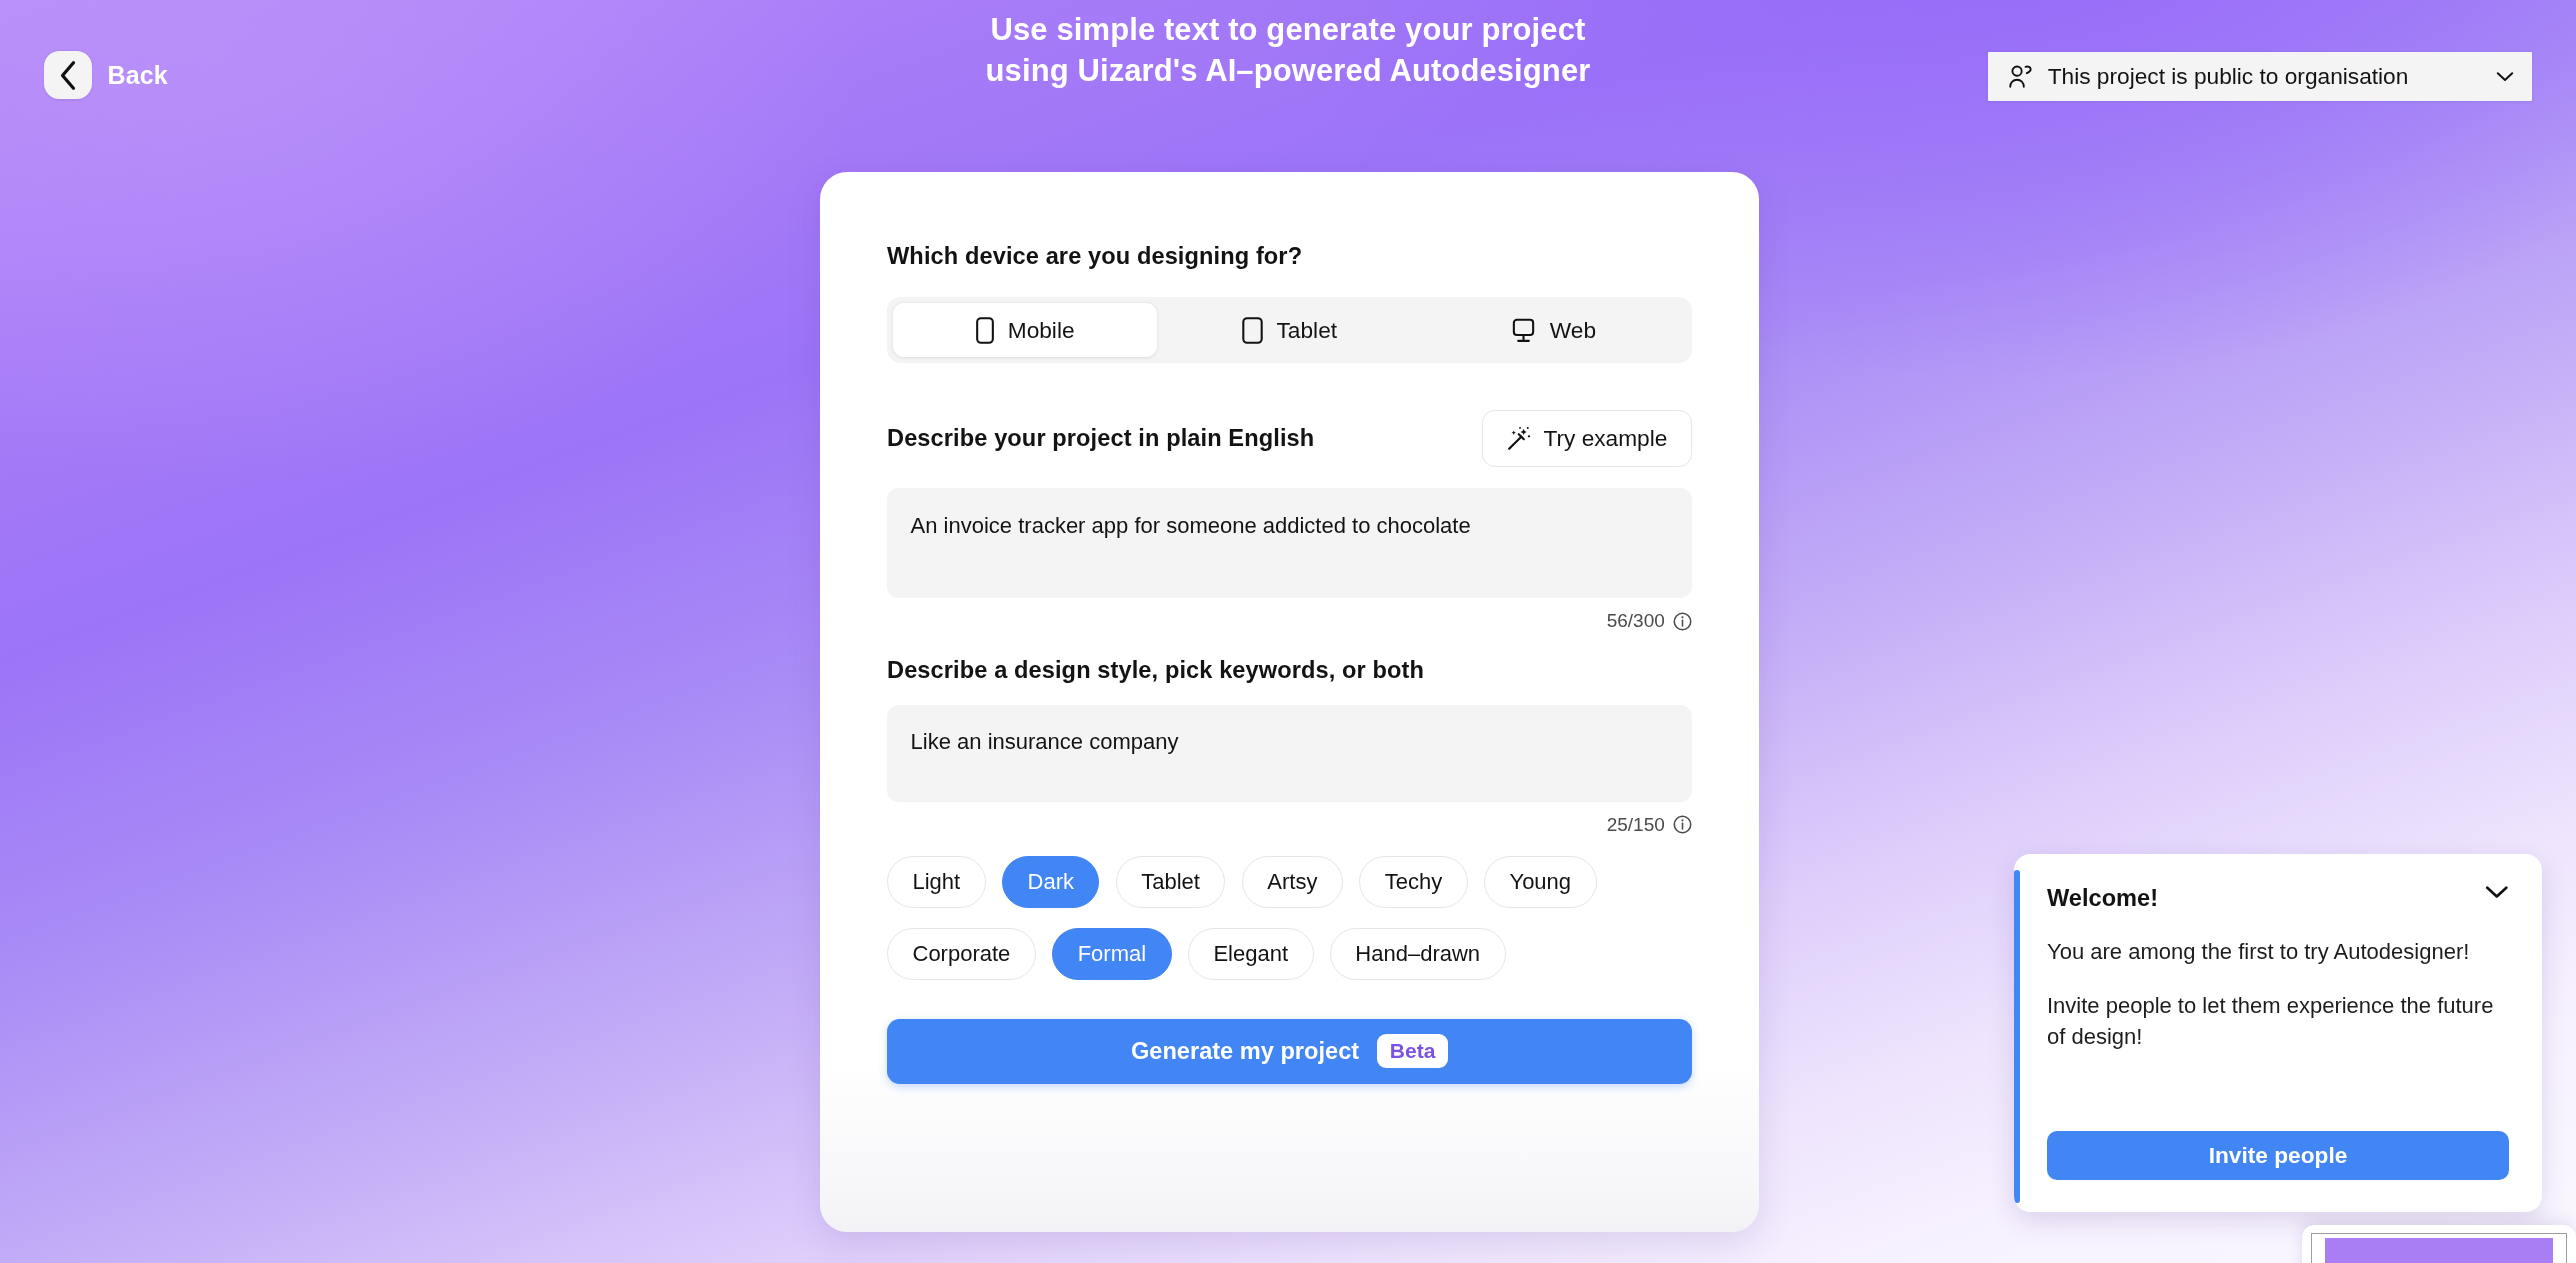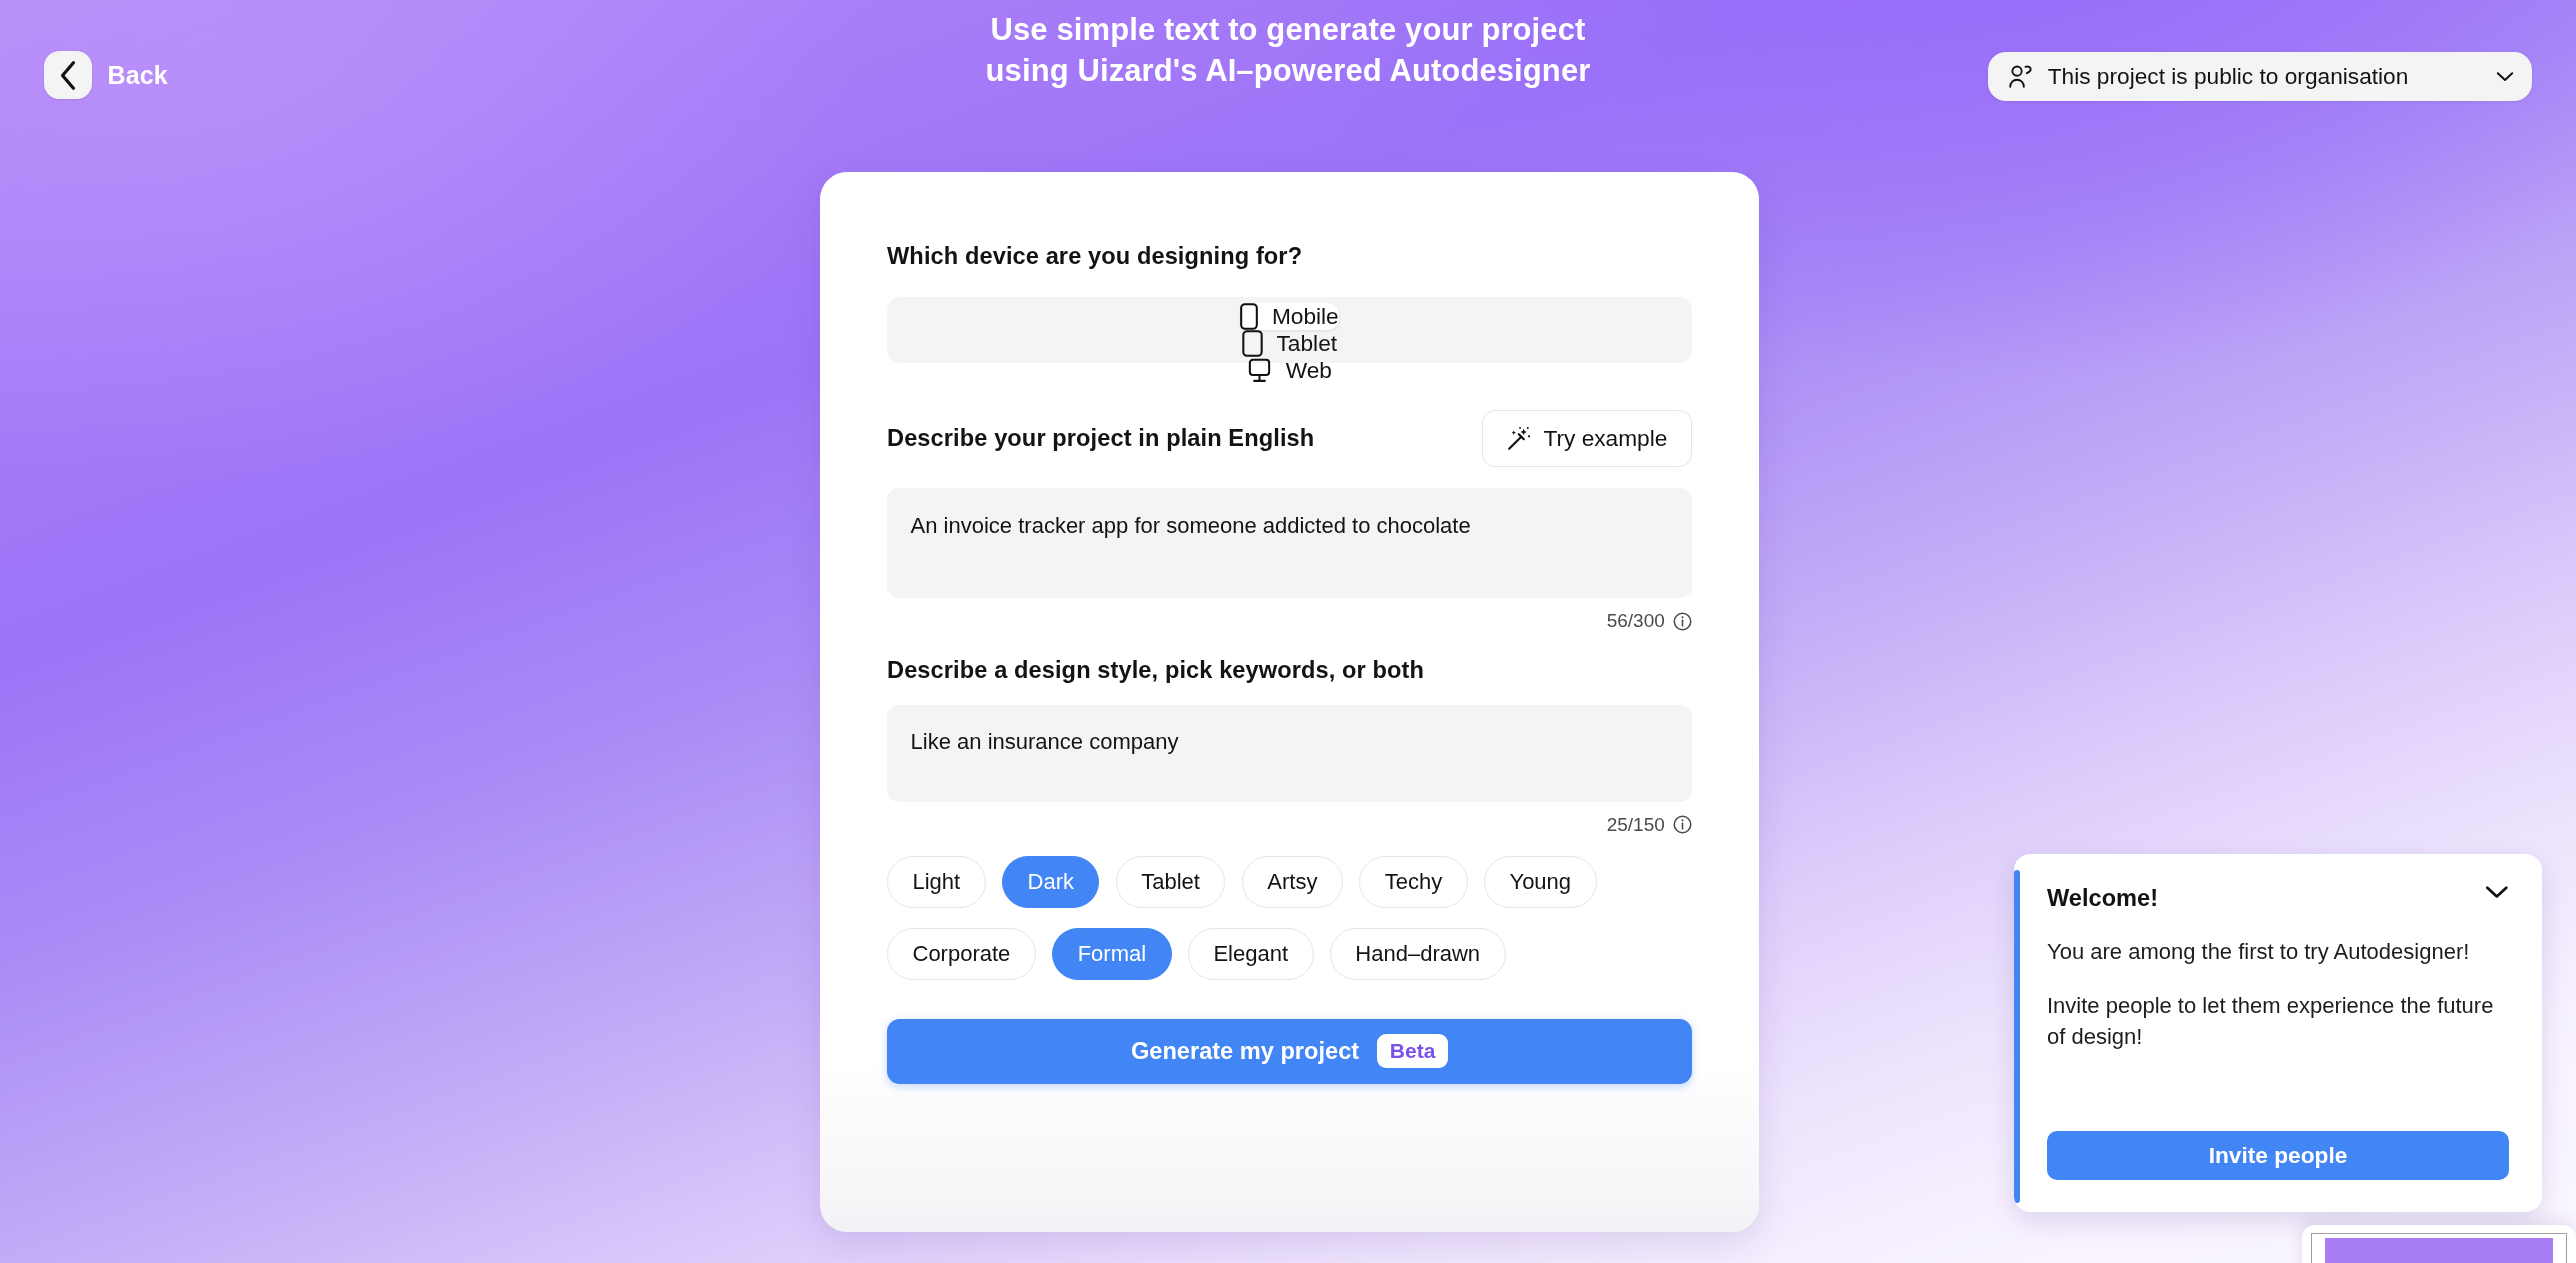--- a/index.html
+++ b/index.html
@@ -50,21 +50,21 @@
     position: absolute; left: 0; right: 0; top: 9px;
     text-align: center; color: #ffffff;
     font-size: 31px; font-weight: 700; line-height: 1.33;
     letter-spacing: 0.1px;
   }
   .page-title span { display: block; }
 
   .visibility-pill {
     position: absolute; right: 44px; top: 52px;
     height: 49px; min-width: 544px;
-    background: #f4f4f4; border-radius: 18px;
+    background: #f4f4f4; border-radius: 1px;
     display: flex; align-items: center; gap: 12.7px;
     padding: 0 18px 0 20px;
     box-shadow: 0 0.9px 2.7px rgba(60,30,110,0.10);
   }
   .visibility-pill .vis-text {
     flex: 1; font-size: 22.7px; color: #131313; white-space: nowrap;
   }
 
   
   .main-card {
@@ -81,21 +81,20 @@
   }
 
   
   .device-seg {
     margin-top: 27px;
     height: 66px;
     background: #f4f4f4;
     border-radius: 13.6px;
     display: flex; align-items: center;
     padding: 6.3px;
-    flex-direction: column;
   }
   .device-opt {
     flex: 1; height: 100%;
     display: flex; align-items: center; justify-content: center; gap: 13.6px;
     border-radius: 11px;
     font-size: 22.7px; color: #131313;
     cursor: pointer;
   }
   .device-opt.selected {
     background: #ffffff;

